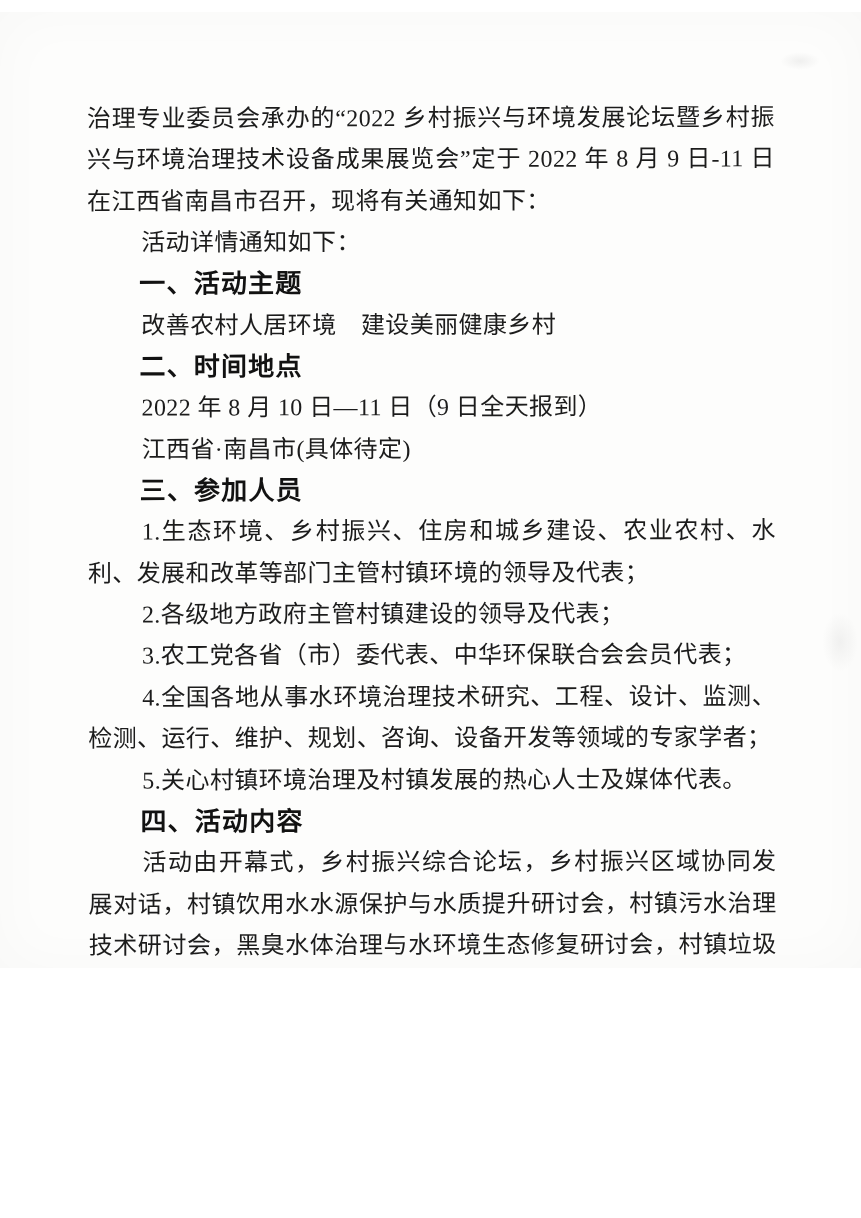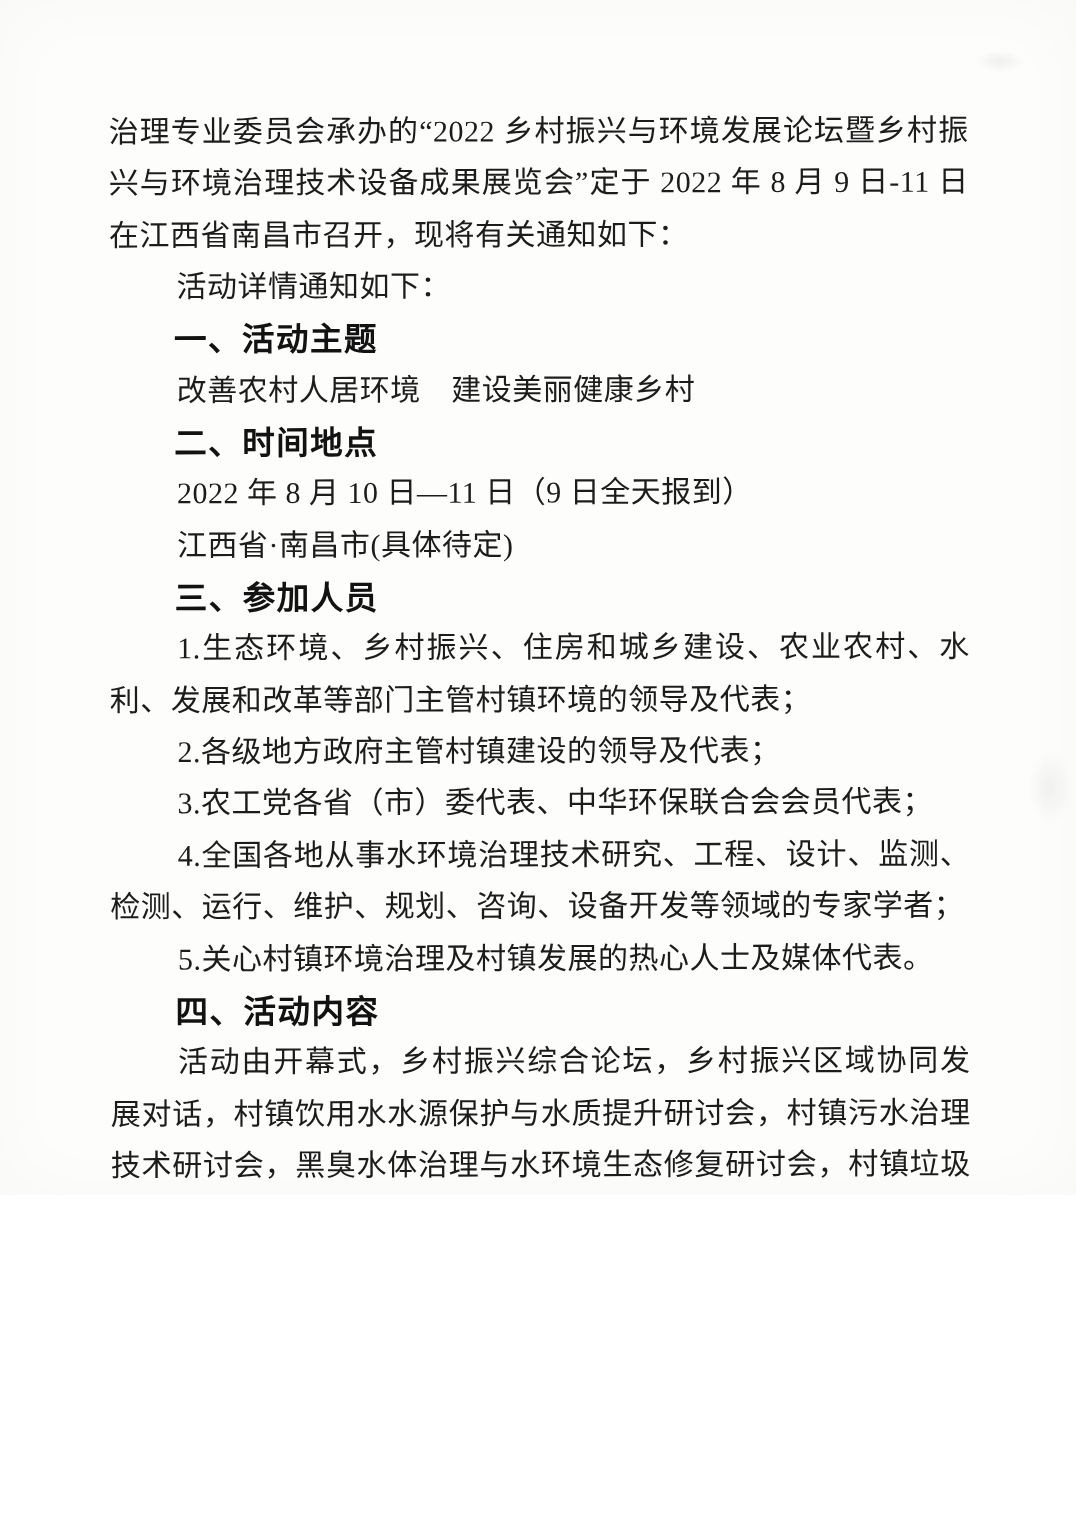--- a/index.html
+++ b/index.html
@@ -4,21 +4,21 @@
 <style>
   html, body {
     margin: 0;
     padding: 0;
     background: #ffffff;
   }
   .page {
     position: relative;
     width: 861px;
     height: 956px;
-    margin: 0 auto;
+    margin: 12px auto;
     background: #fdfdfc;
     overflow: hidden;
     color: #1c1c1c;
     box-shadow: inset 0 0 60px rgba(0,0,0,0.025);
   }
   .content {
     position: absolute;
     left: 88px;
     top: 86px;
     width: 688px;

